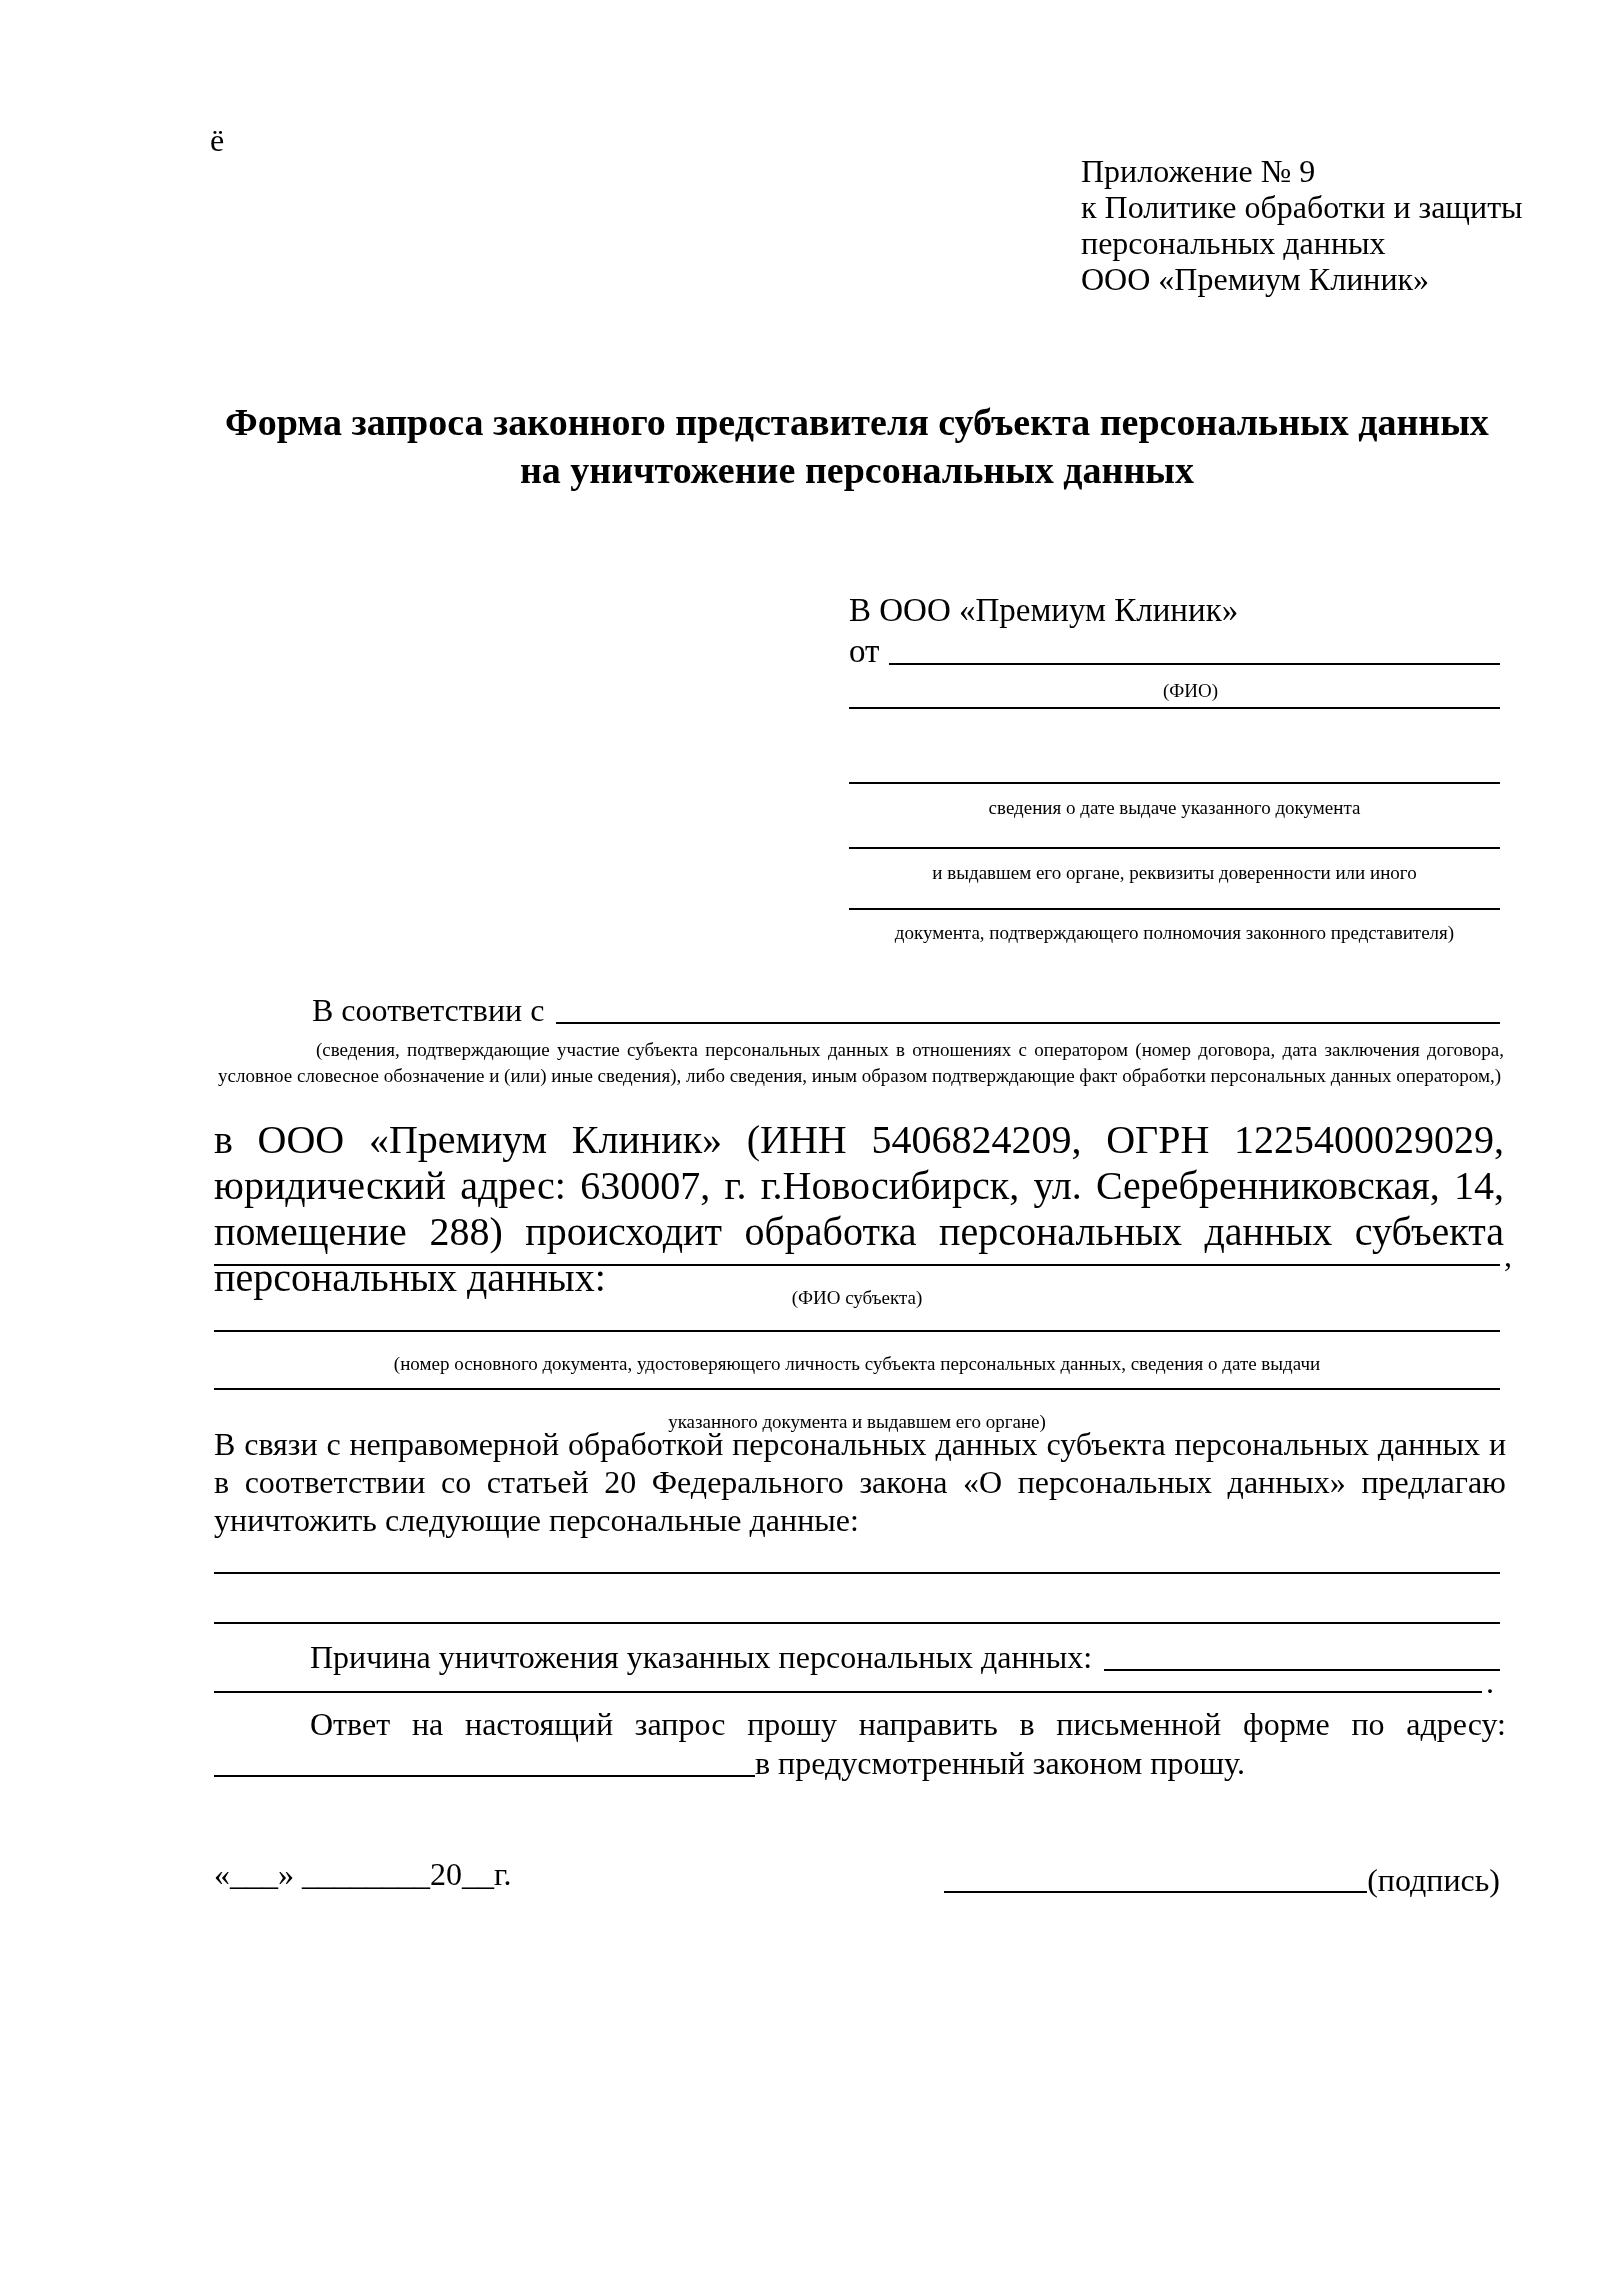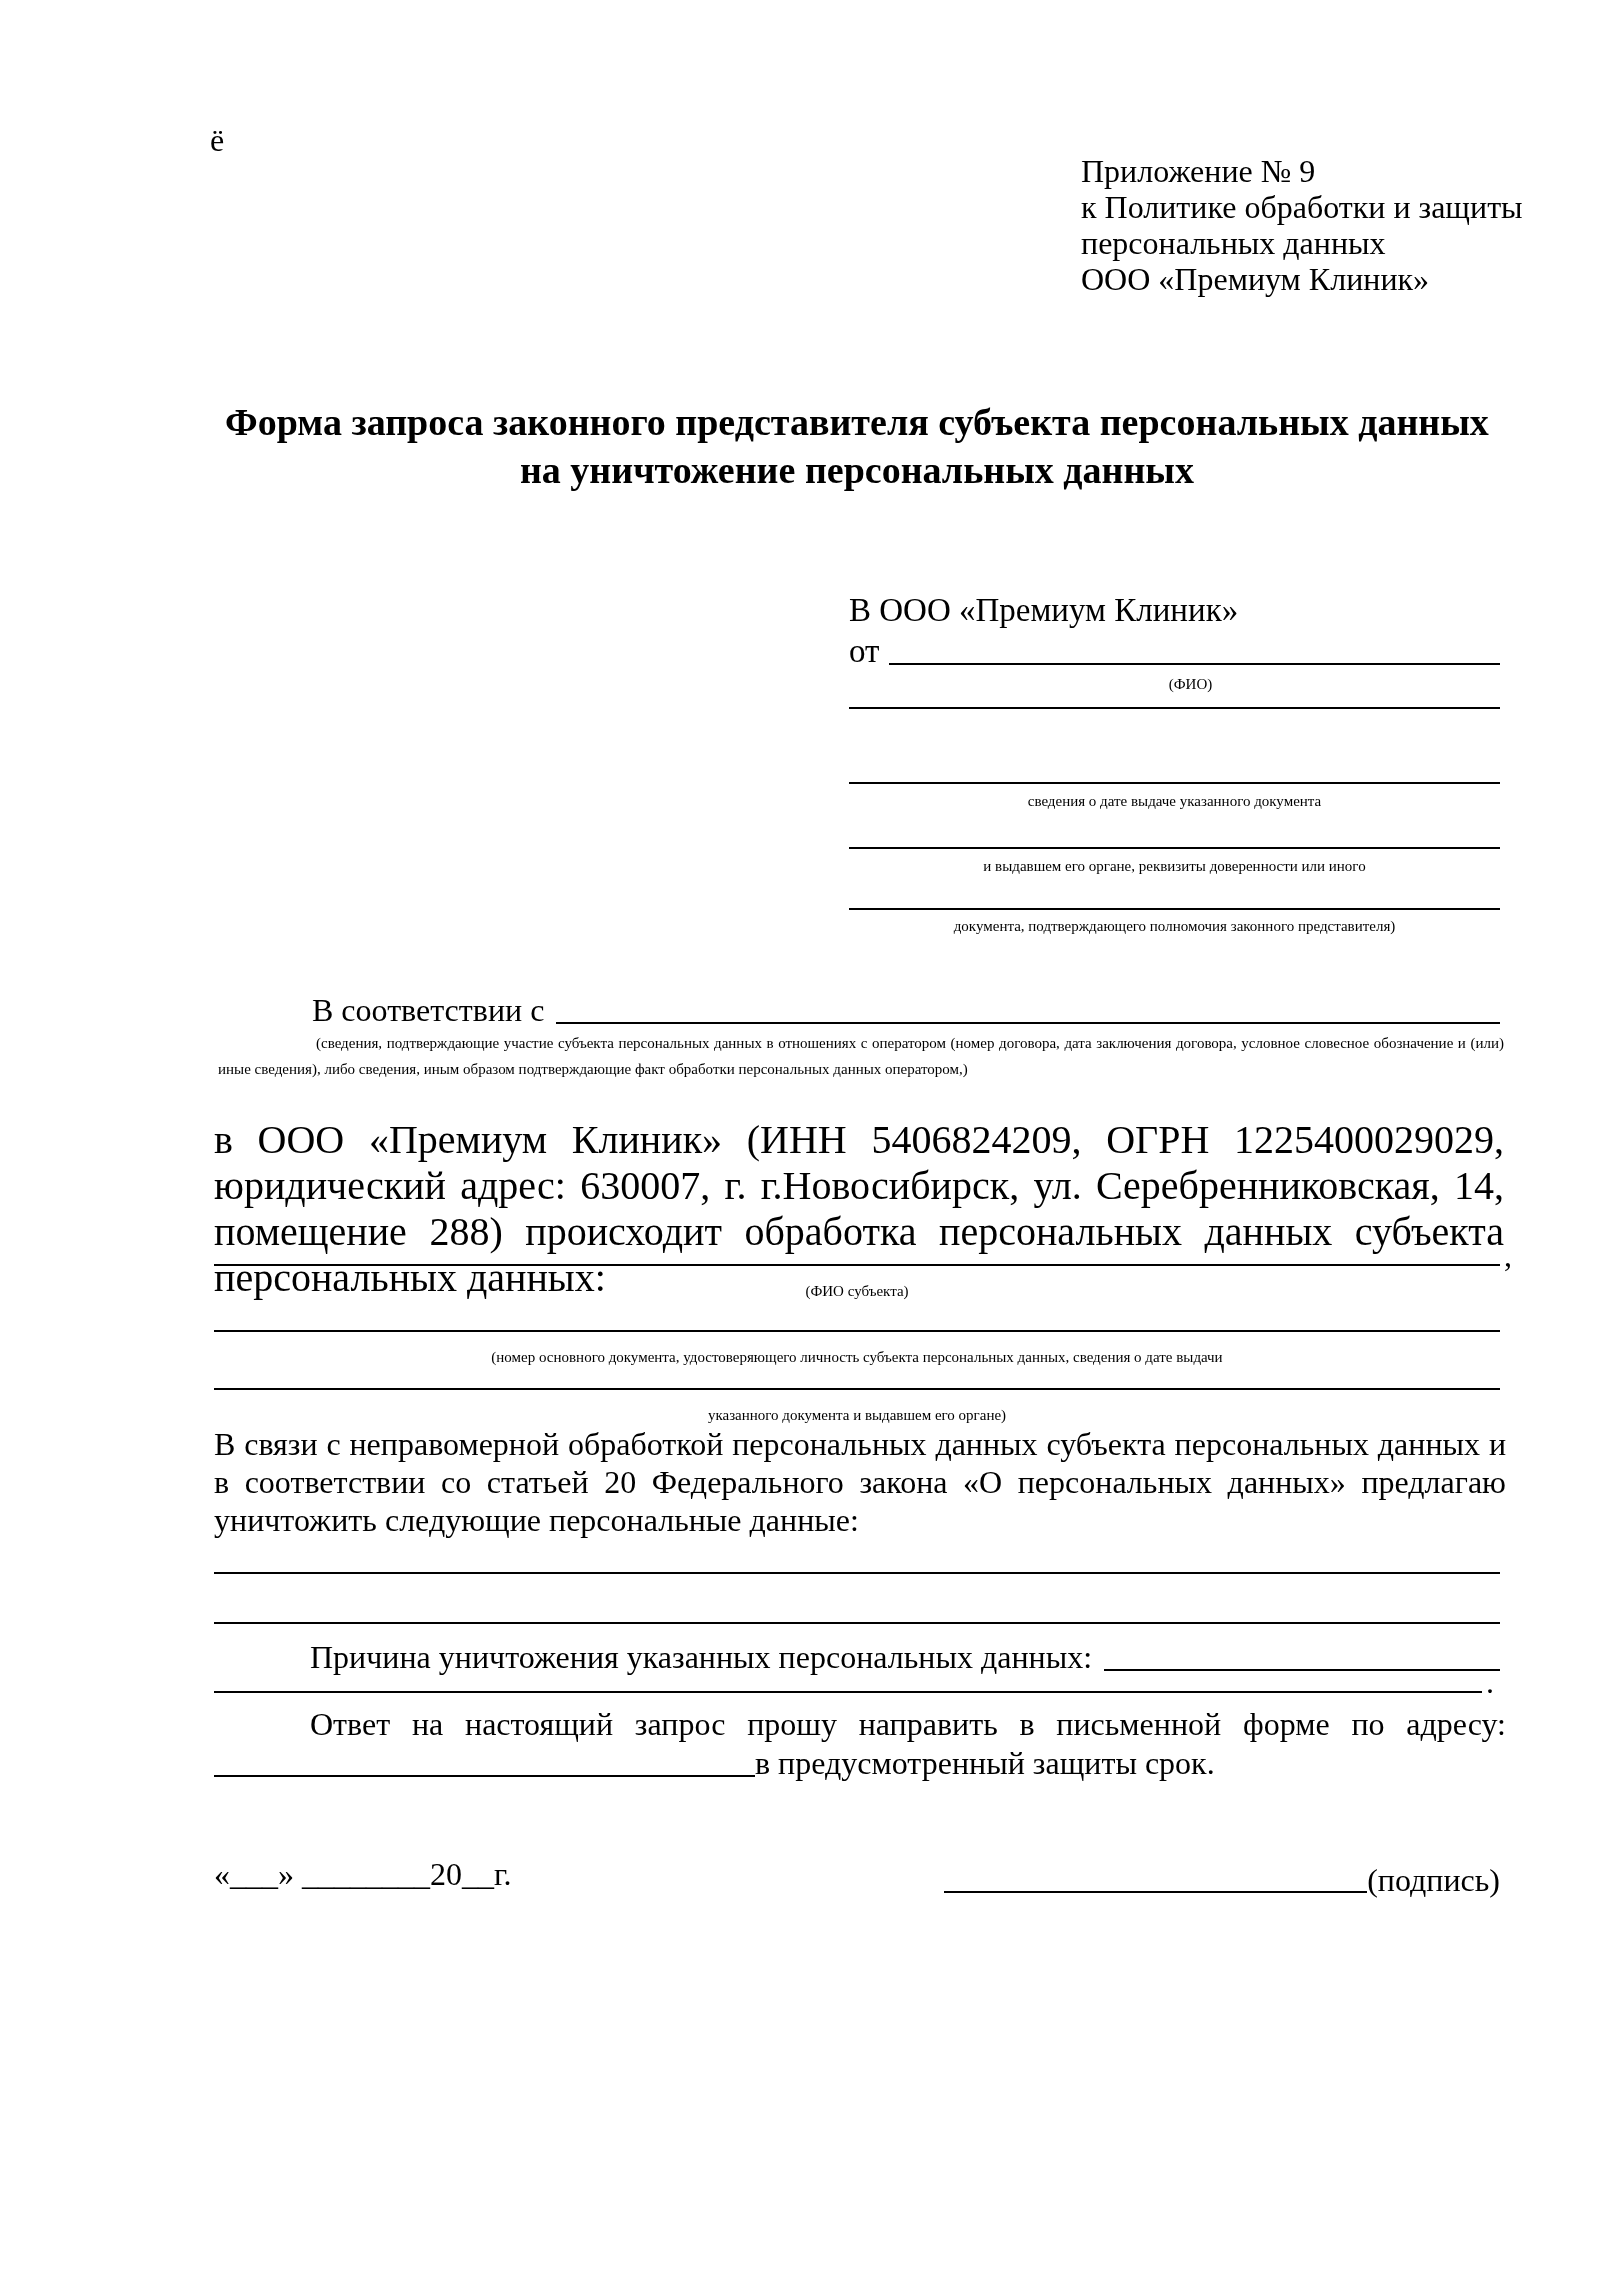--- a/index.html
+++ b/index.html
@@ -6,21 +6,21 @@
   .page{
     position:relative;
     width:1621px;height:2293px;
     margin:0 auto;
     background:#ffffff;
     font-family:"Liberation Serif","DejaVu Serif",serif;
     color:#000;
     overflow:hidden;
   }
   .abs{position:absolute;}
-  .cap{font-size:15px;line-height:25.5px;}
+  .cap{font-size:19px;line-height:25.5px;margin-top:6px;}
   .hline{height:0;border-bottom:2px solid #000;}
   .row{display:flex;align-items:flex-end;}
   .fill{flex:1 1 auto;border-bottom:2px solid #000;margin-bottom:4.9px;}
   .center{text-align:center;}
   .nowrap{white-space:nowrap;}
 
   #yo{left:210px;top:122px;font-size:32px;}
   #hdr{left:1081px;top:153px;font-size:32px;line-height:36px;}
   #title{left:214px;top:398px;width:1286px;font-size:38px;line-height:48px;font-weight:bold;text-align:center;}
   #to-line{left:849px;top:592px;font-size:33px;}
@@ -122,21 +122,21 @@
     <span class="fill" style="margin-left:11.8px;"></span>
   </div>
 
   <div id="blankC" class="abs hline"></div>
   <div id="period" class="abs">.</div>
 
   <div id="otvet-l1" class="abs">Ответ на настоящий запрос прошу направить в письменной форме по адресу:</div>
 
   <div id="otvet-l2" class="abs">
     <span class="seg"></span>
-    <span class="nowrap">в предусмотренный защиты срок.</span>
+    <span class="nowrap">в предусмотренный законом прошу.</span>
   </div>
 
   <div id="sig-row" class="abs">
     <span class="nowrap">«___» ________20__г.</span>
     <span id="sig-right">
       <span class="fill"></span>
       <span class="nowrap">(подпись)</span>
     </span>
   </div>
 

